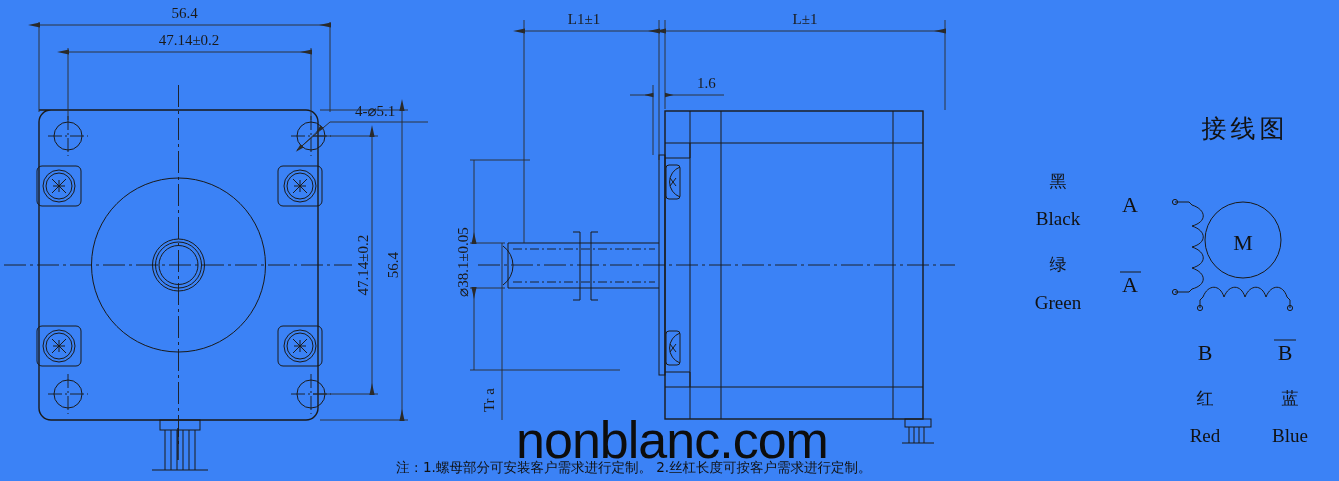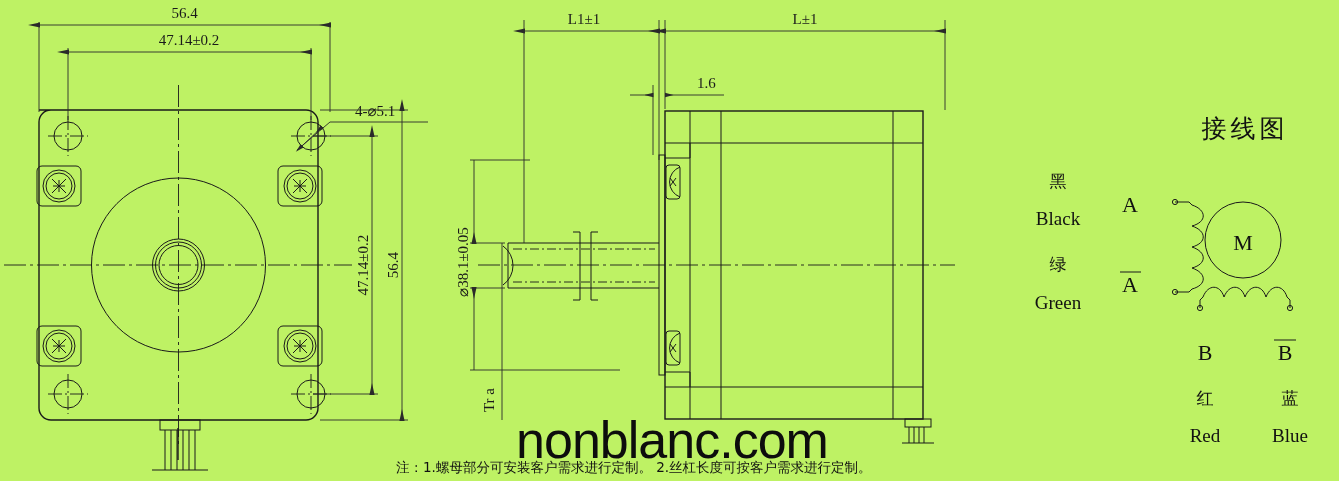--- a/index.html
+++ b/index.html
@@ -1,17 +1,17 @@
 <!DOCTYPE html>
 <html><head>
 <meta charset="utf-8">
 <style>
   html,body{margin:0;padding:0;background:#ffffff;}
   body{font-family:"Liberation Serif",serif;}
-  #sheet{position:relative;width:1339px;height:481px;background:#bef264;overflow:hidden;}
+  #sheet{position:relative;width:1339px;height:481px;background:#3b82f6;overflow:hidden;}
   #sheet svg{position:absolute;left:0;top:0;}
   .dimtext{font-family:"Liberation Serif",serif;font-size:15px;fill:#1a1a1a;}
   .cn{font-family:"DejaVu Sans",sans-serif;font-size:17px;fill:#111;}
   .cnbig{font-family:"DejaVu Sans",sans-serif;font-size:25px;fill:#111;letter-spacing:4px;}
   .lat{font-family:"Liberation Serif",serif;font-size:19px;fill:#111;}
   .phase{font-family:"Liberation Serif",serif;font-size:22px;fill:#111;}
   .note{font-family:"DejaVu Sans",sans-serif;font-size:13.5px;fill:#111;}
   .wm{font-family:"Liberation Sans",sans-serif;font-size:52px;fill:#0d0d0d;letter-spacing:-1px;}
   .ln{stroke:#1a1a1a;fill:none;stroke-width:1;}
   .ln-th{stroke:#1a1a1a;fill:none;stroke-width:1.4;}

